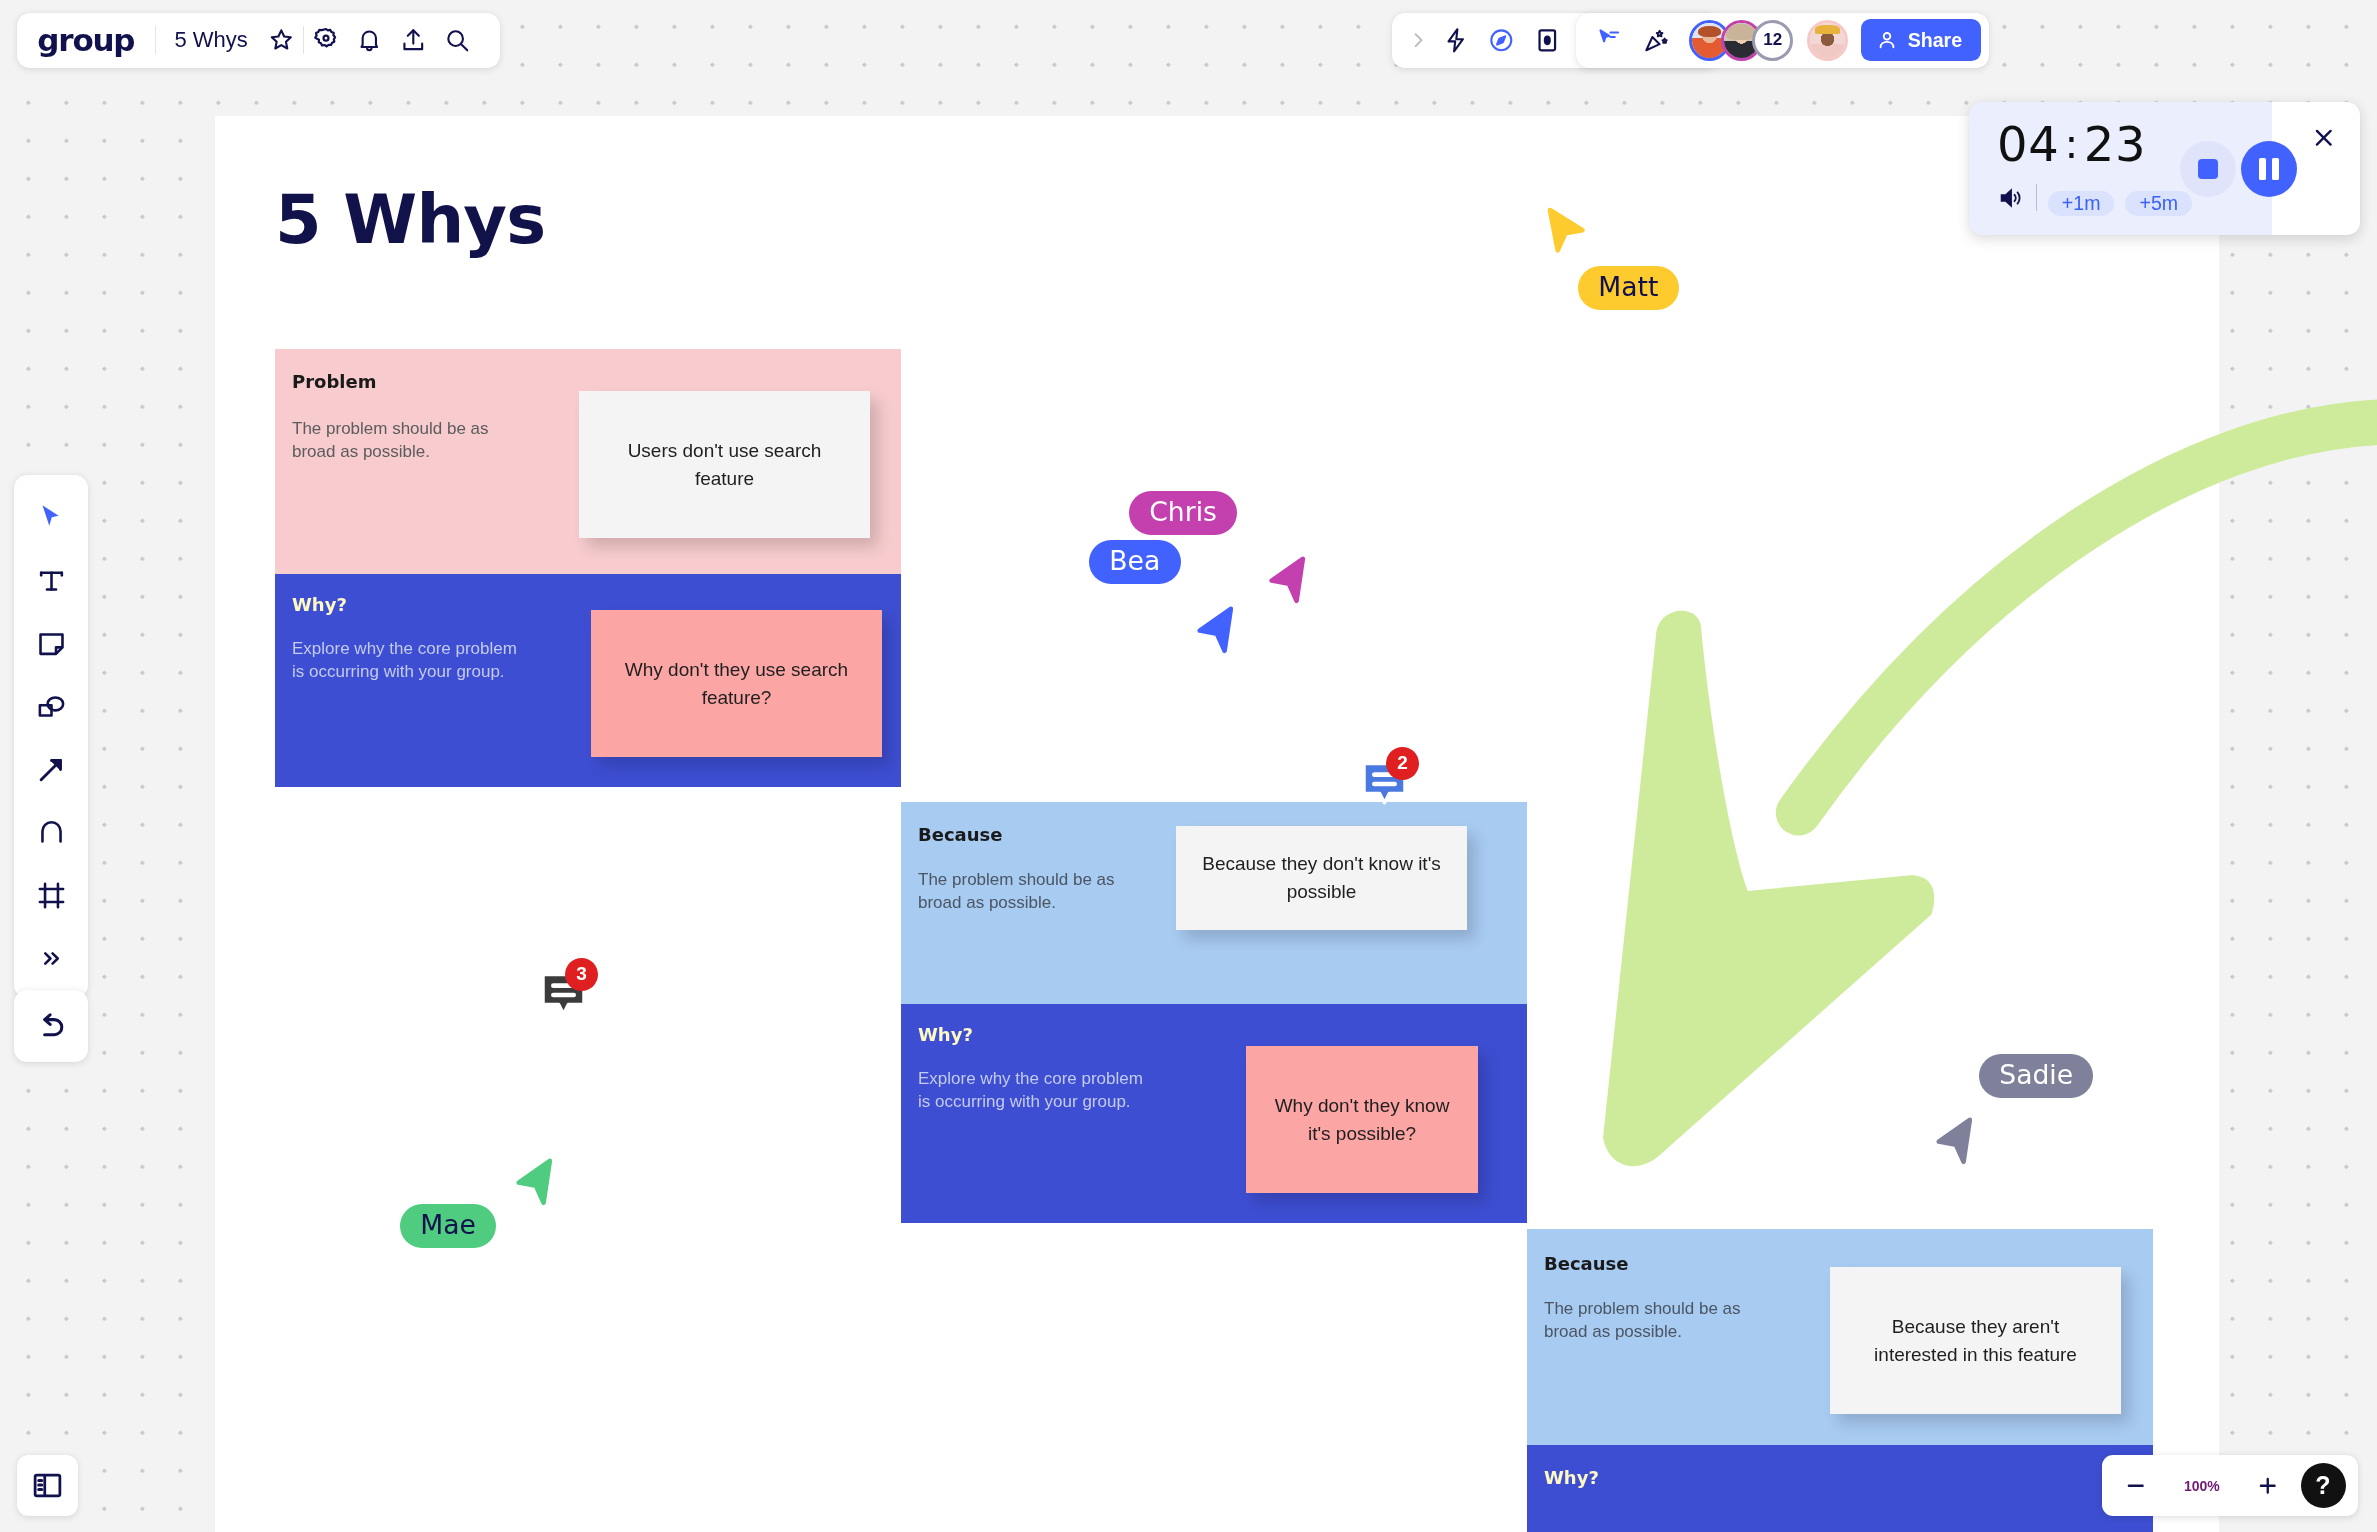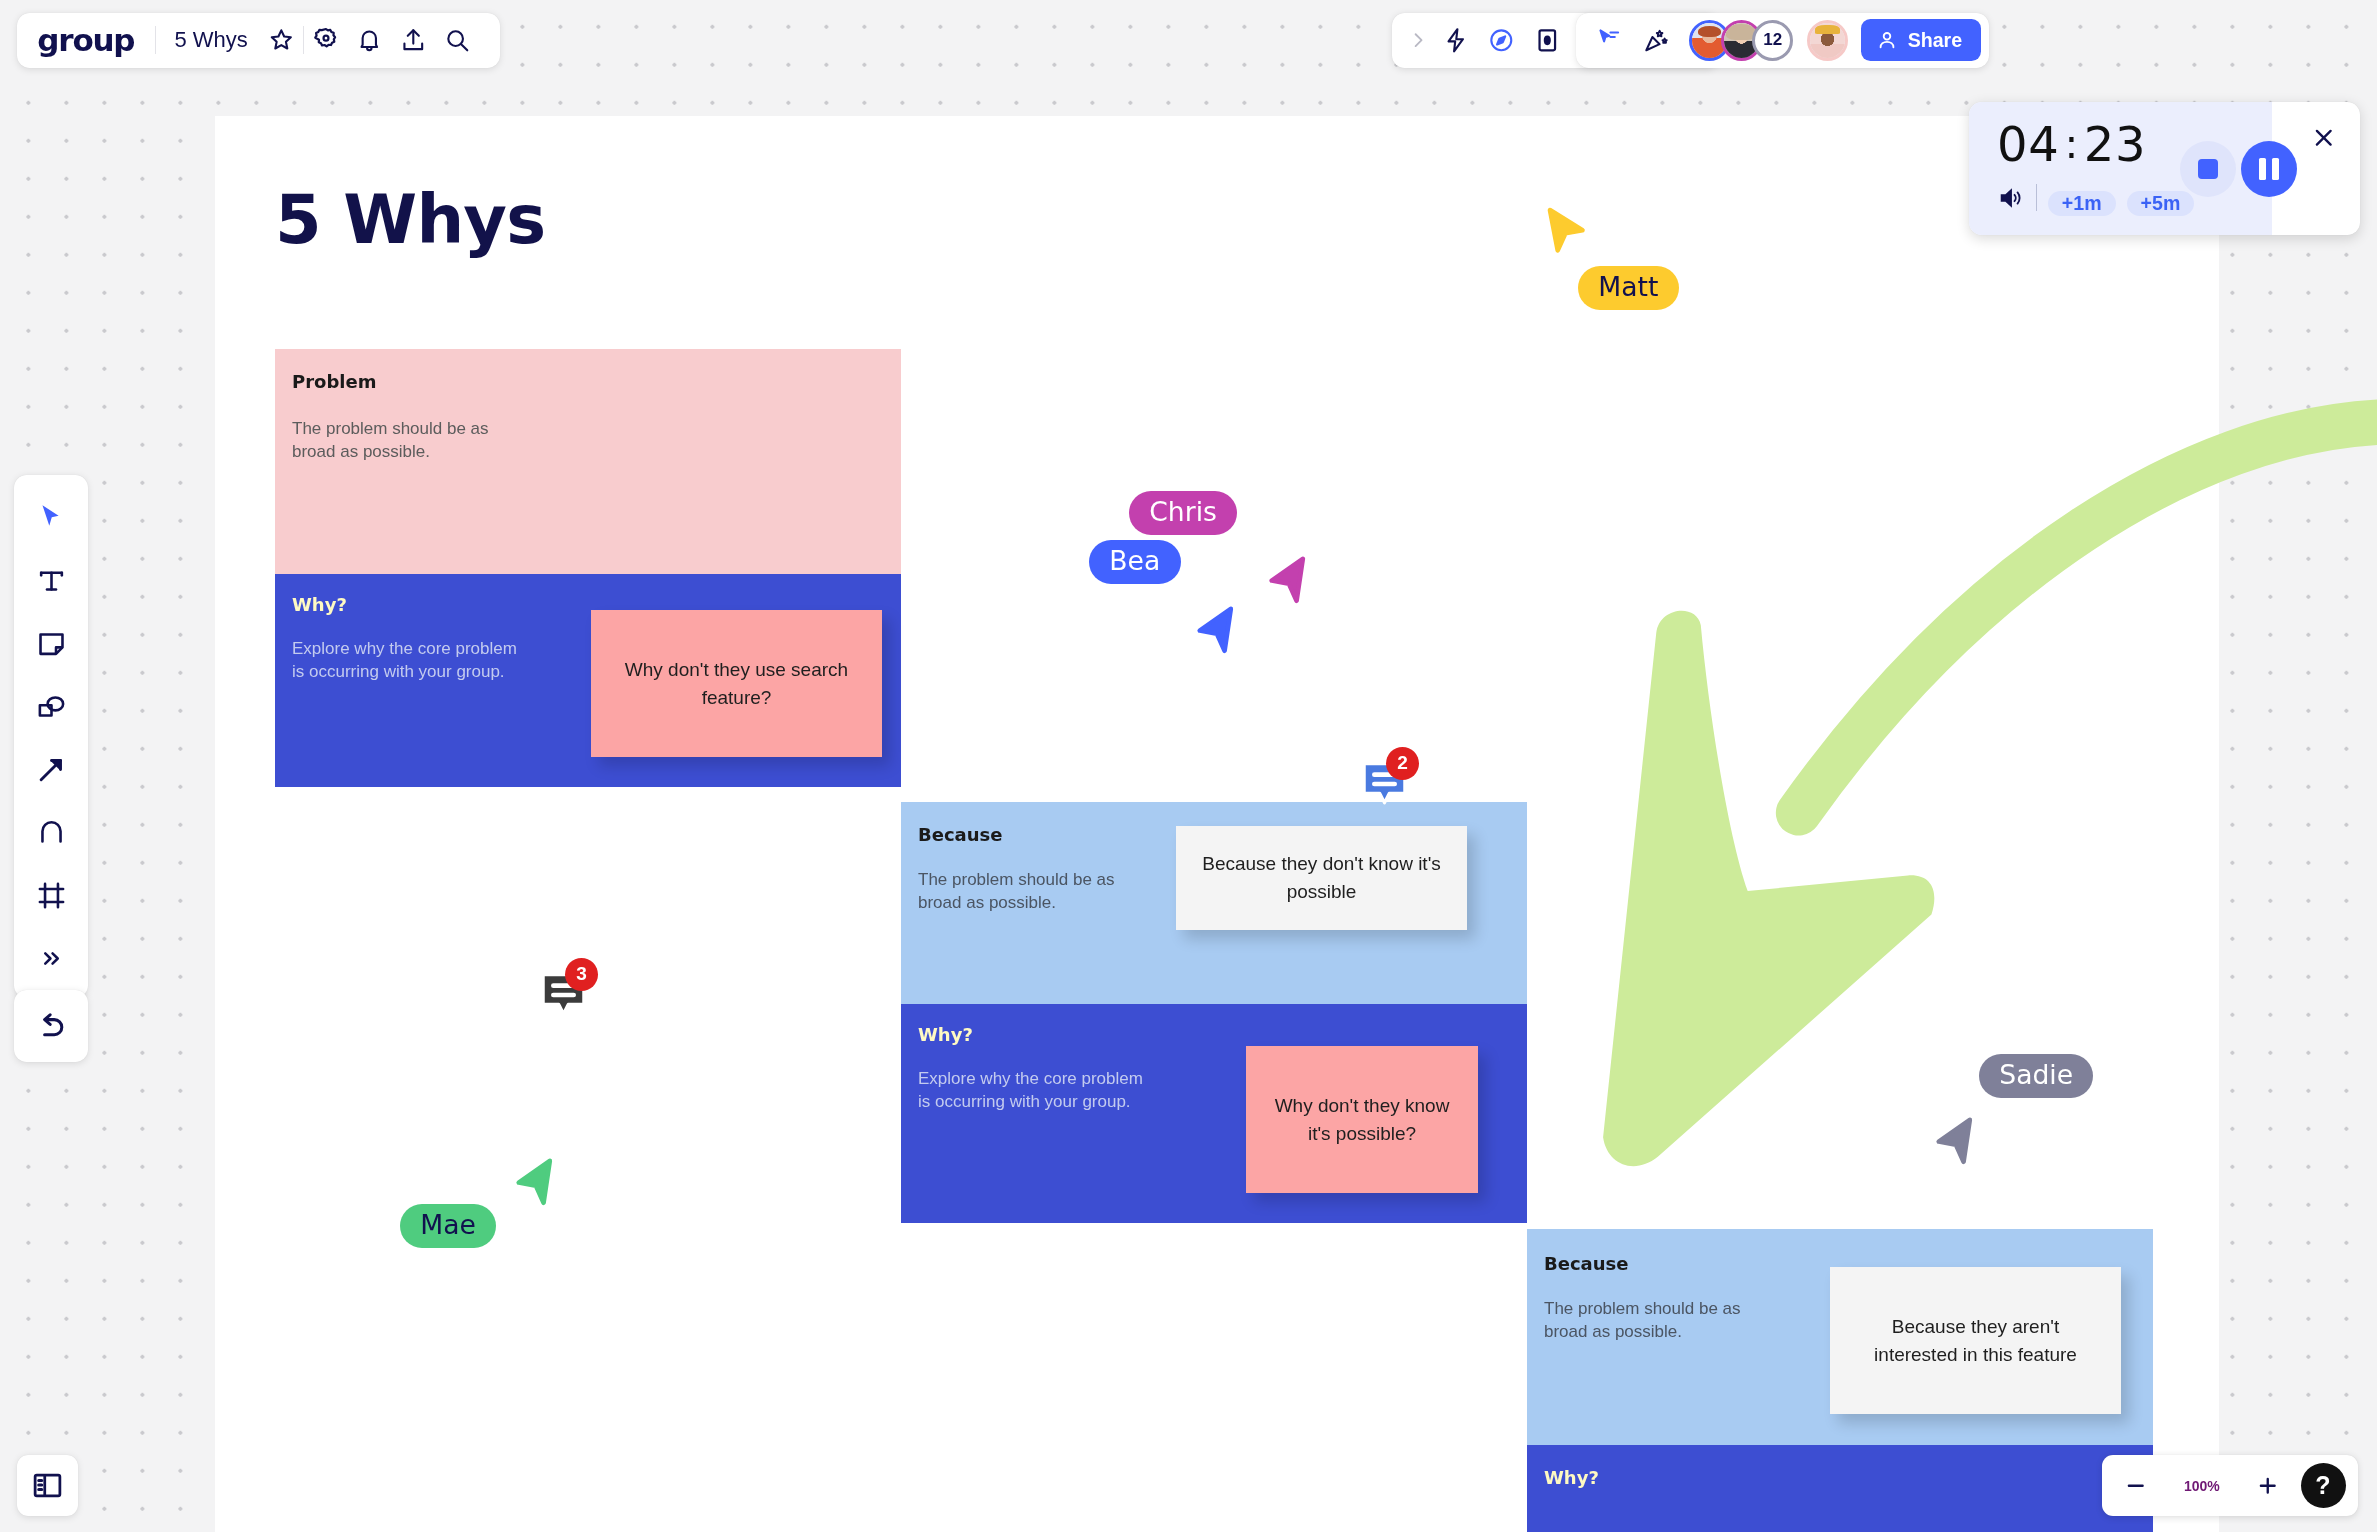--- a/index.html
+++ b/index.html
@@ -206,21 +206,21 @@
     font-family: "DejaVu Sans", sans-serif;
   }
   #timer-time .colon { font-size: 41px; position: relative; top: -3.1px; }
   #timer-ctrls {
     position: absolute; left: 28px; top: 77px;
     display: flex; align-items: center; gap: 11px;
   }
   .chip-add {
     background: #dbe2fd; color: #3a62f5;
     border-radius: 781px; padding: 1px 14px;
-    font-size: 19.6px; font-weight: 700; cursor: pointer; margin-top: 12px;
+    font-size: 19.6px; font-weight: 400; cursor: pointer; margin-top: 12px;
   }
   .rndbtn {
     position: absolute; border-radius: 50%;
     display: flex; align-items: center; justify-content: center; cursor: pointer;
   }
   #stop-btn { width: 56px; height: 56px; left: 211px; top: 39px; background: #dfe4fb; }
   #pause-btn { width: 56px; height: 56px; left: 272px; top: 39px; background: #4262ff; }
   #timer-close {
     position: absolute; right: 17px; top: 17px;
     width: 38px; height: 38px; cursor: pointer;
@@ -266,20 +266,21 @@
              L 440 640 C 470 638 480 660 470 690
              L 120 1000 C 90 1024 55 1010 50 975
              L 118 330 C 122 296 170 292 175 320 Z" fill="#cdeb9a"></path>
   </svg>
 
   <div class="blk problem-blk" style="left:275px;top:349px;width:626px;height:225px">
     <div class="btitle" style="left:17px;top:22px">Problem</div>
     <div class="bdesc" style="left:17px;top:69px">The problem should be as
 broad as possible.</div>
   </div>
+  <div class="sticky white" style="left:579px;top:391px;width:291px;height:147px">Users don't use search feature</div>
 
   <div class="blk why-blk" style="left:275px;top:574px;width:626px;height:213px">
     <div class="btitle" style="left:17px;top:20.3px">Why?</div>
     <div class="bdesc" style="left:17px;top:64px">Explore why the core problem
 is occurring with your group.</div>
   </div>
   <div class="sticky yellow" style="left:579px;top:610px;width:291px;height:147px">Why don't they use search feature?</div>
 
   <div class="blk because-blk" style="left:901px;top:802px;width:626px;height:202px">
     <div class="btitle" style="left:17px;top:22px">Because</div>

